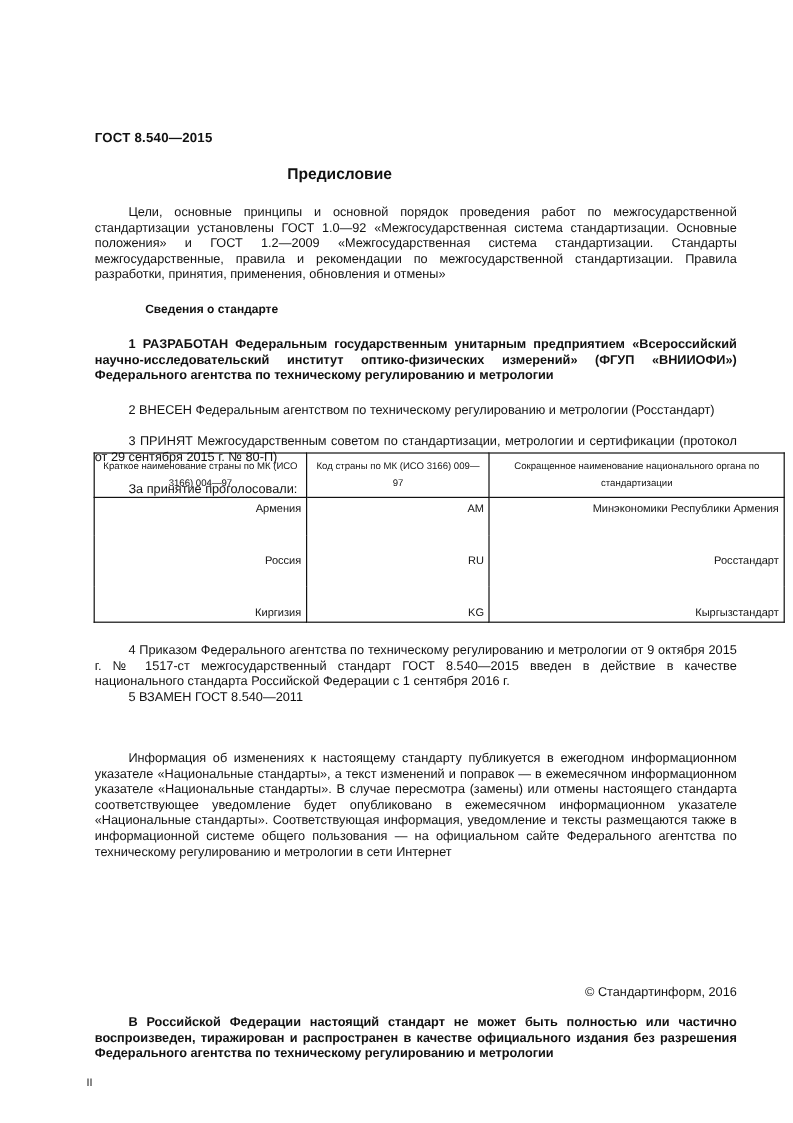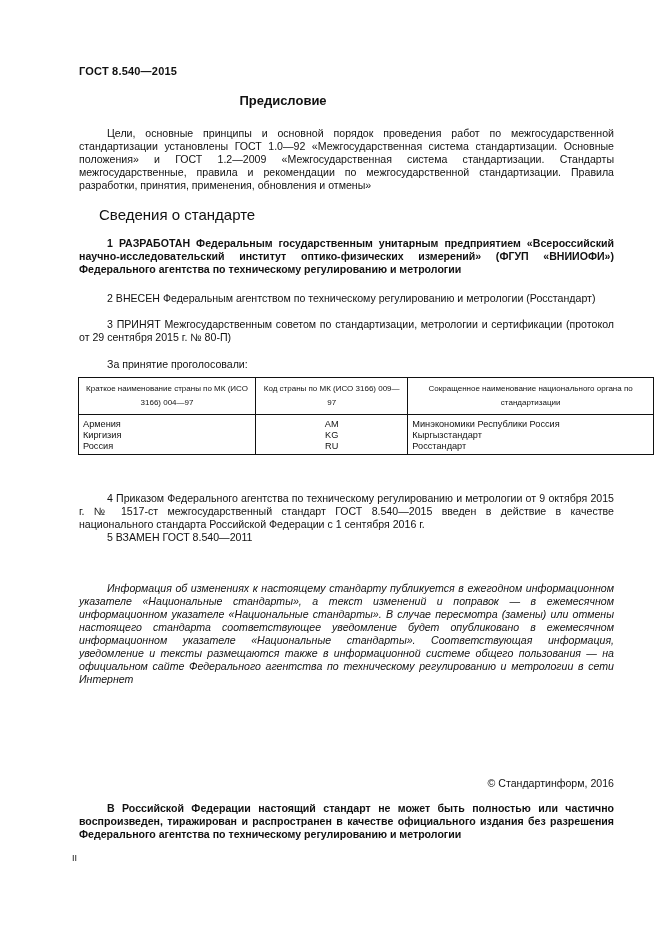--- a/index.html
+++ b/index.html
@@ -10,43 +10,43 @@
     body {
       width: 661px;
       height: 936px;
       position: relative;
       overflow: hidden;
       font-family: "Liberation Sans", sans-serif;
       color: #111111;
       font-size: 10.6px;
       line-height: 13px;
     }
-    .abs { position: absolute; }
+    .abs { position: absolute; margin-top: 44px; }
     .header-code {
       left: 79px; top: 65px;
       font-weight: bold;
       font-size: 11px;
       letter-spacing: 0.2px;
     }
     .title {
       left: 0; width: 566px; top: 94px;
       text-align: center;
       font-weight: bold;
       font-size: 13px;
     }
     .para {
       left: 79px;
       width: 535px;
       text-align: justify;
     }
     .para .indent { display: inline-block; width: 28px; }
     .section-heading {
-      left: 99px; top: 208px;
-      font-weight: normal;
-      font-size: 15px;
+      left: 121px; top: 208px;
+      font-weight: bold;
+      font-size: 10px;
     }
     .plain-line { left: 107px; }
     table.members {
       position: absolute;
       left: 78px; top: 377px;
       width: 576px;
       border-collapse: collapse;
       font-size: 9.2px;
       line-height: 11px;
     }
@@ -57,31 +57,31 @@
       height: 36px;
       padding: 0 4px;
       text-align: center;
       border: 1px solid #111;
       border-bottom: 1.5px solid #111;
       vertical-align: middle;
     }
     table.members td {
       border-left: 1px solid #111;
       border-right: 1px solid #111;
-      padding: 0 4px;
+      padding: 16px 4px;
       vertical-align: top;
+      text-align: right;
     }
     table.members tbody tr:first-child td { padding-top: 4px; }
     table.members tbody tr:last-child td { border-bottom: 1.5px solid #111; padding-bottom: 2px; }
     table.members col.c1 { width: 165px; }
     table.members col.c2 { width: 142px; }
     table.members col.c3 { width: 229px; }
     td.code { text-align: center; }
     .italic-block {
-      font-style: italic;
     }
     .copyright {
       right: 47px; top: 777px;
       text-align: left;
     }
     .page-num {
       left: 72px; top: 852px;
       font-size: 9px;
     }
   </style>
@@ -114,31 +114,31 @@
     <tr>
       <th>Краткое наименование страны по МК (ИСО 3166) 004—97</th>
       <th>Код страны по МК (ИСО 3166) 009—97</th>
       <th>Сокращенное наименование национального органа по стандартизации</th>
     </tr>
   </thead>
   <tbody>
     <tr>
       <td>Армения</td>
       <td class="code">AM</td>
-      <td>Минэкономики Республики Россия</td>
+      <td>Минэкономики Республики Армения</td>
+    </tr>
+    <tr>
+      <td>Россия</td>
+      <td class="code">RU</td>
+      <td>Росстандарт</td>
     </tr>
     <tr>
       <td>Киргизия</td>
       <td class="code">KG</td>
       <td>Кыргызстандарт</td>
-    </tr>
-    <tr>
-      <td>Россия</td>
-      <td class="code">RU</td>
-      <td>Росстандарт</td>
     </tr>
   </tbody>
 </table>
 
 <div class="abs para" style="top:492px;"><span class="indent"></span><span>4 Приказом Федерального агентства по техническому регулированию и метрологии от 9 октября 2015 г. № 1517-ст межгосударственный стандарт ГОСТ 8.540—2015 введен в действие в качестве национального стандарта Российской Федерации с 1 сентября 2016 г.</span></div>
 
 <div class="abs plain-line" style="top:531px;">5 ВЗАМЕН ГОСТ 8.540—2011</div>
 
 <div class="abs para italic-block" style="top:582px;"><span class="indent"></span><span>Информация об изменениях к настоящему стандарту публикуется в ежегодном информационном указателе «Национальные стандарты», а текст изменений и поправок — в ежемесячном информационном указателе «Национальные стандарты». В случае пересмотра (замены) или отмены настоящего стандарта соответствующее уведомление будет опубликовано в ежемесячном информационном указателе «Национальные стандарты». Соответствующая информация, уведомление и тексты размещаются также в информационной системе общего пользования — на официальном сайте Федерального агентства по техническому регулированию и метрологии в сети Интернет</span></div>
 

